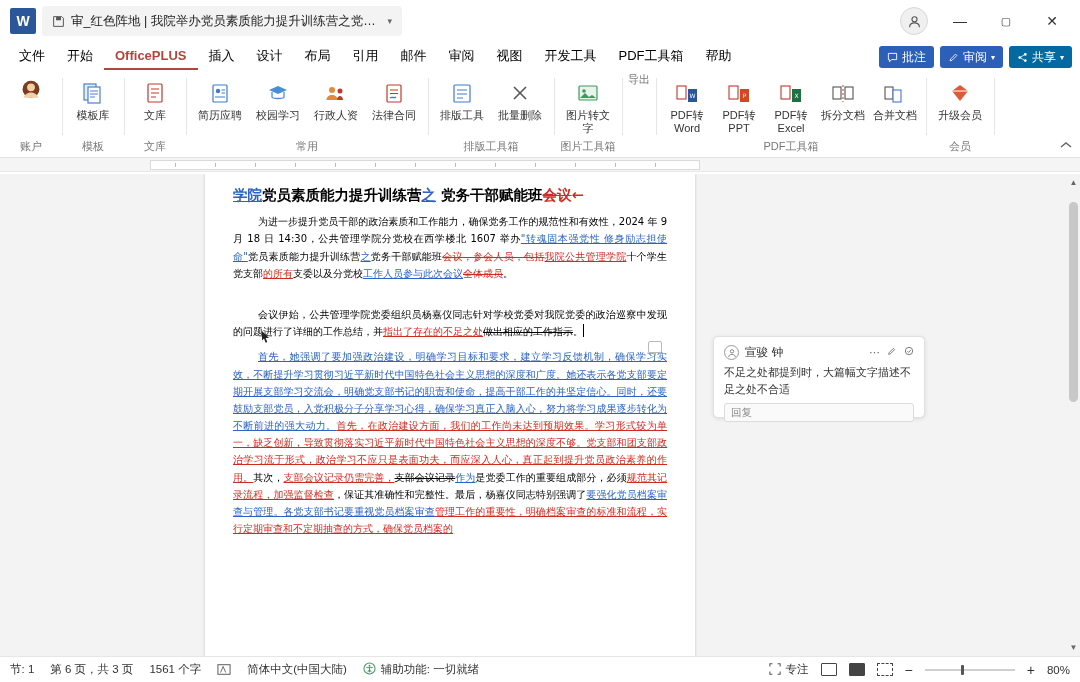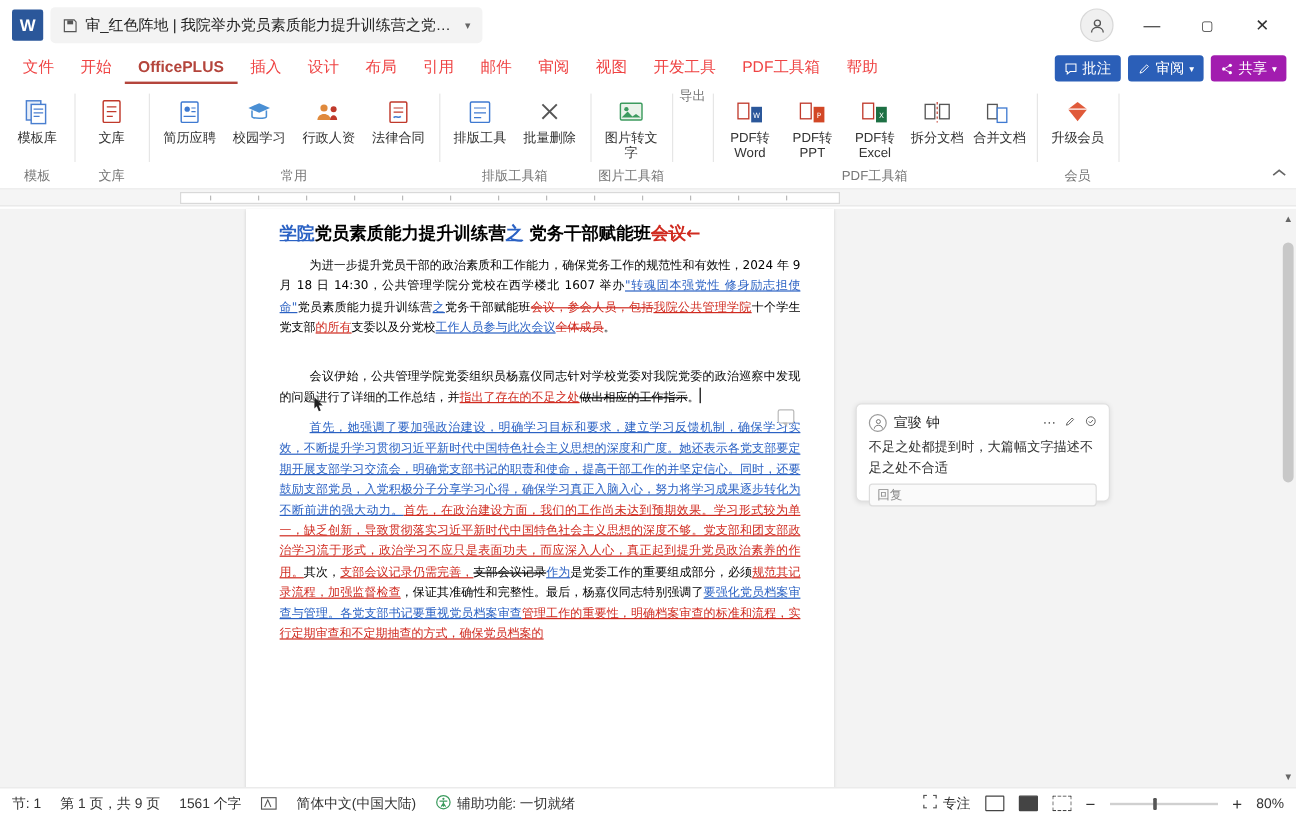--- a/index.html
+++ b/index.html
@@ -48,33 +48,33 @@
     border: 1px solid #d8d8d8; display: flex; align-items: center;
     justify-content: center; margin-right: 8px;
   }
 
   
   .menubar {
     height: 28px; display: flex; align-items: flex-end; padding: 0 8px;
     background: #fff; position: relative;
   }
   .menu-item {
-    font-size: 13px; color: #ef4444; padding: 3px 11px 5px; white-space: nowrap;
+    font-size: 13px; color: #000000; padding: 3px 11px 5px; white-space: nowrap;
   }
   .menu-item.active {
     color: #b4453c; font-weight: bold; border-bottom: 2.5px solid #b4453c;
   }
   .menubar-right { margin-left: auto; display: flex; align-items: center; gap: 6px; padding-bottom: 2px; }
   .pill {
     height: 22px; border-radius: 3px; display: flex; align-items: center;
     gap: 4px; padding: 1px 8px; font-size: 12px; color: #fff; margin-top: 23px;
   }
   .pill.blue { background: #2b5fb8; }
   .pill.blue2 { background: #2b5fb8; }
-  .pill.teal { background: #a21caf; }
+  .pill.teal { background: #0369a1; }
 
   
   .ribbon {
     height: 88px; background: #fff; border-bottom: 1px solid #e3e3e3;
     display: flex; align-items: stretch; padding: 2px 0 0 0; position: relative;
   }
   .rb-group {
     display: flex; flex-direction: column; align-items: center;
     padding: 0 6px; position: relative;
   }
@@ -291,20 +291,35 @@
           </svg>
       </span>
       <span>共享</span>
       <span style="font-size:8px">▾</span>
     </div>
   </div>
 </div>
 
 <div class="ribbon">
 
+  <div class="rb-group">
+    <div class="rb-items">
+      <div class="rb-item">
+        <div class="rb-ico">
+          <svg width="30" height="30" viewBox="0 0 32 32">
+              <circle cx="16" cy="13" r="9" fill="#7a3b1f"></circle>
+              <circle cx="16" cy="11" r="4.2" fill="#f2cfa8"></circle>
+              <path d="M8 22c1.5-4 5-5.5 8-5.5S22.5 18 24 22z" fill="#f2cfa8"></path>
+            </svg>
+        </div>
+        <div class="rb-label"></div>
+      </div>
+    </div>
+    <div class="rb-gname">账户</div>
+  </div>
 
   <div class="rb-group">
     <div class="rb-items">
       <div class="rb-item">
         <div class="rb-ico">
           <svg width="26" height="26" viewBox="0 0 26 26">
               <rect x="4" y="3" width="12" height="16" fill="#e8eef8" stroke="#4a7fd0" stroke-width="1.2"></rect>
               <rect x="8" y="6" width="12" height="16" fill="#fff" stroke="#4a7fd0" stroke-width="1.2"></rect>
               <line x1="10" y1="10" x2="18" y2="10" stroke="#4a7fd0"></line>
               <line x1="10" y1="13" x2="18" y2="13" stroke="#4a7fd0"></line>
@@ -584,21 +599,21 @@
 
   <div class="vscroll">
     <div class="vscroll-arrow" style="top:2px;">▲</div>
     <div class="vscroll-thumb"></div>
     <div class="vscroll-arrow" style="bottom:2px;">▼</div>
   </div>
 </div>
 
 <div class="statusbar">
   <span>节: 1</span>
-  <span>第 1 页，共 9 页</span>
+  <span>第 6 页，共 3 页</span>
   <span>1561 个字</span>
   <span class="sb-item">
     <svg width="14" height="13" viewBox="0 0 16 15">
         <rect x="1" y="2" width="14" height="11" fill="none" stroke="#555" stroke-width="1.1"></rect>
         <path d="M4 11l3-7 3 7" fill="none" stroke="#555" stroke-width="1"></path>
       </svg>
   </span>
   <span>简体中文(中国大陆)</span>
   <span class="sb-item">
     <span>

